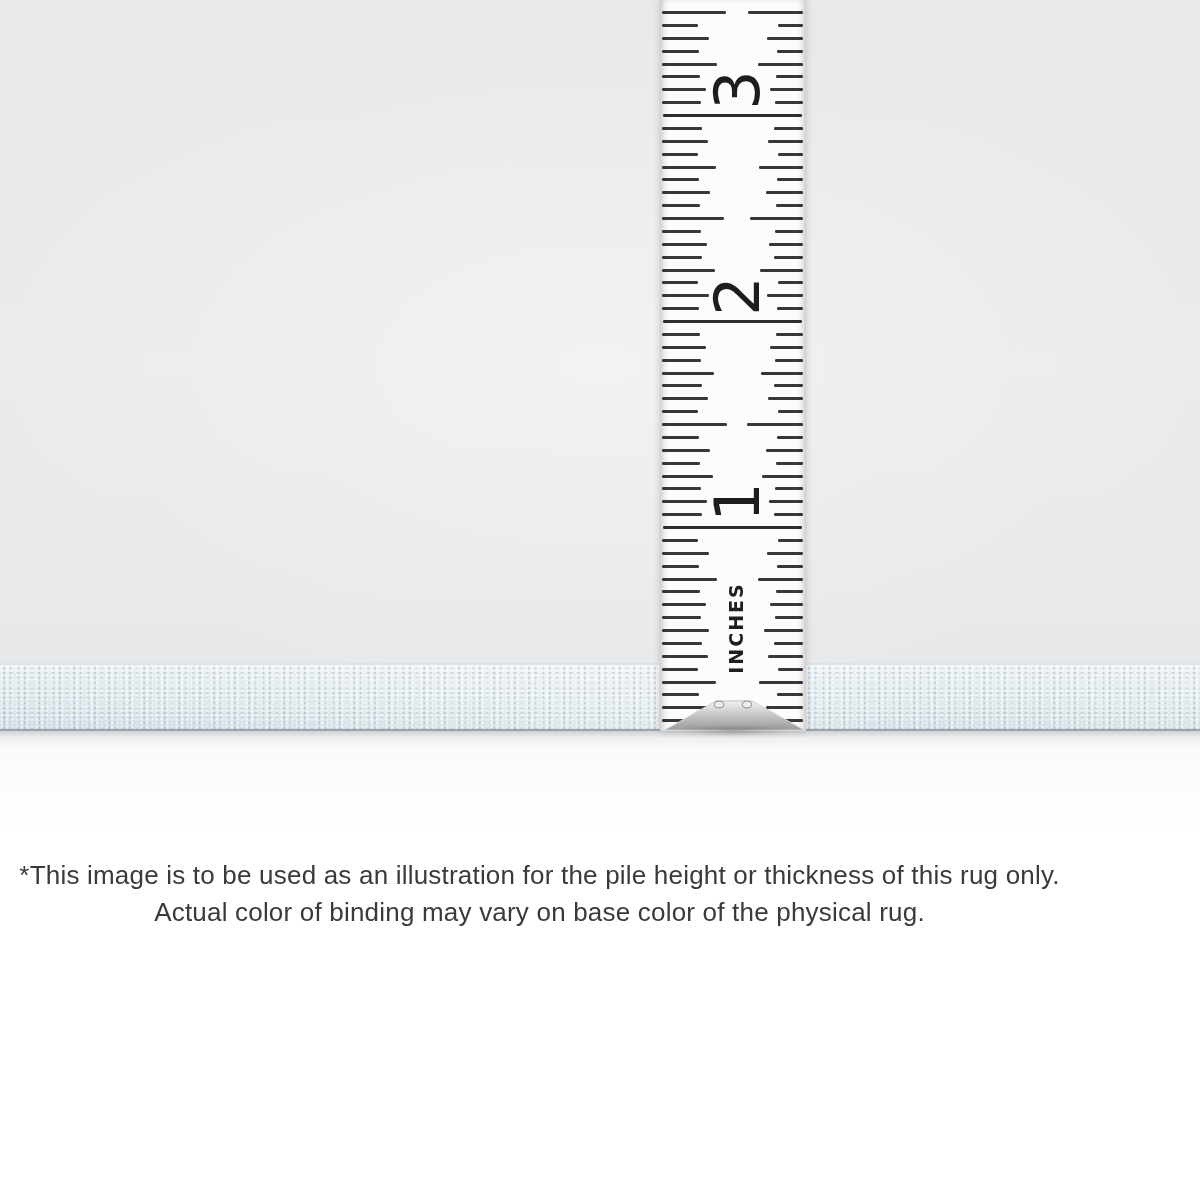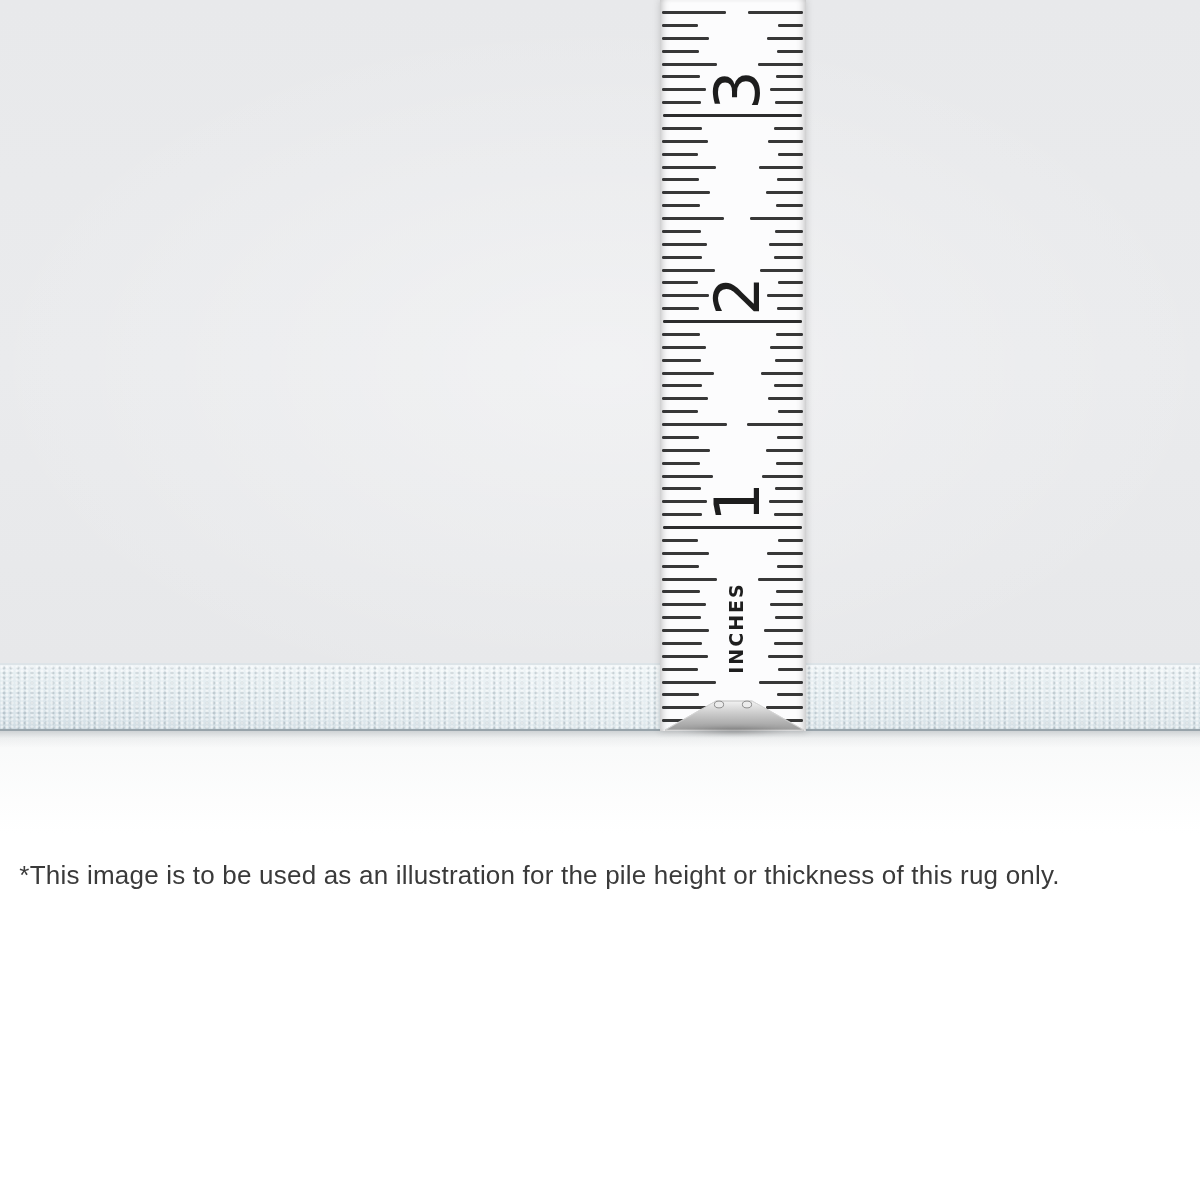--- a/index.html
+++ b/index.html
@@ -220,15 +220,16 @@
     </defs>
     <polygon points="12,38 63,9 99,9 151,38" fill="url(#metal)" stroke="#8d8d8d" stroke-width="0.8"></polygon>
     <polygon points="12,38 63,9 99,9 151,38" fill="none" stroke="#ffffff" stroke-width="1.2" stroke-opacity="0.55"></polygon>
     <ellipse cx="66" cy="12.5" rx="4.6" ry="3.4" fill="#ececec" stroke="#858585" stroke-width="0.9"></ellipse>
     <ellipse cx="94" cy="12.5" rx="4.6" ry="3.4" fill="#ececec" stroke="#858585" stroke-width="0.9"></ellipse>
   </svg>
   <div class="tip-shadow"></div>
 
   <div class="disclaimer">
     <div>*This image is to be used as an illustration for the pile height or thickness of this rug only.</div>
+    <div>Actual color of binding may vary on base color of the physical rug.</div>
   </div>
 
 </div>
 
 </body></html>

